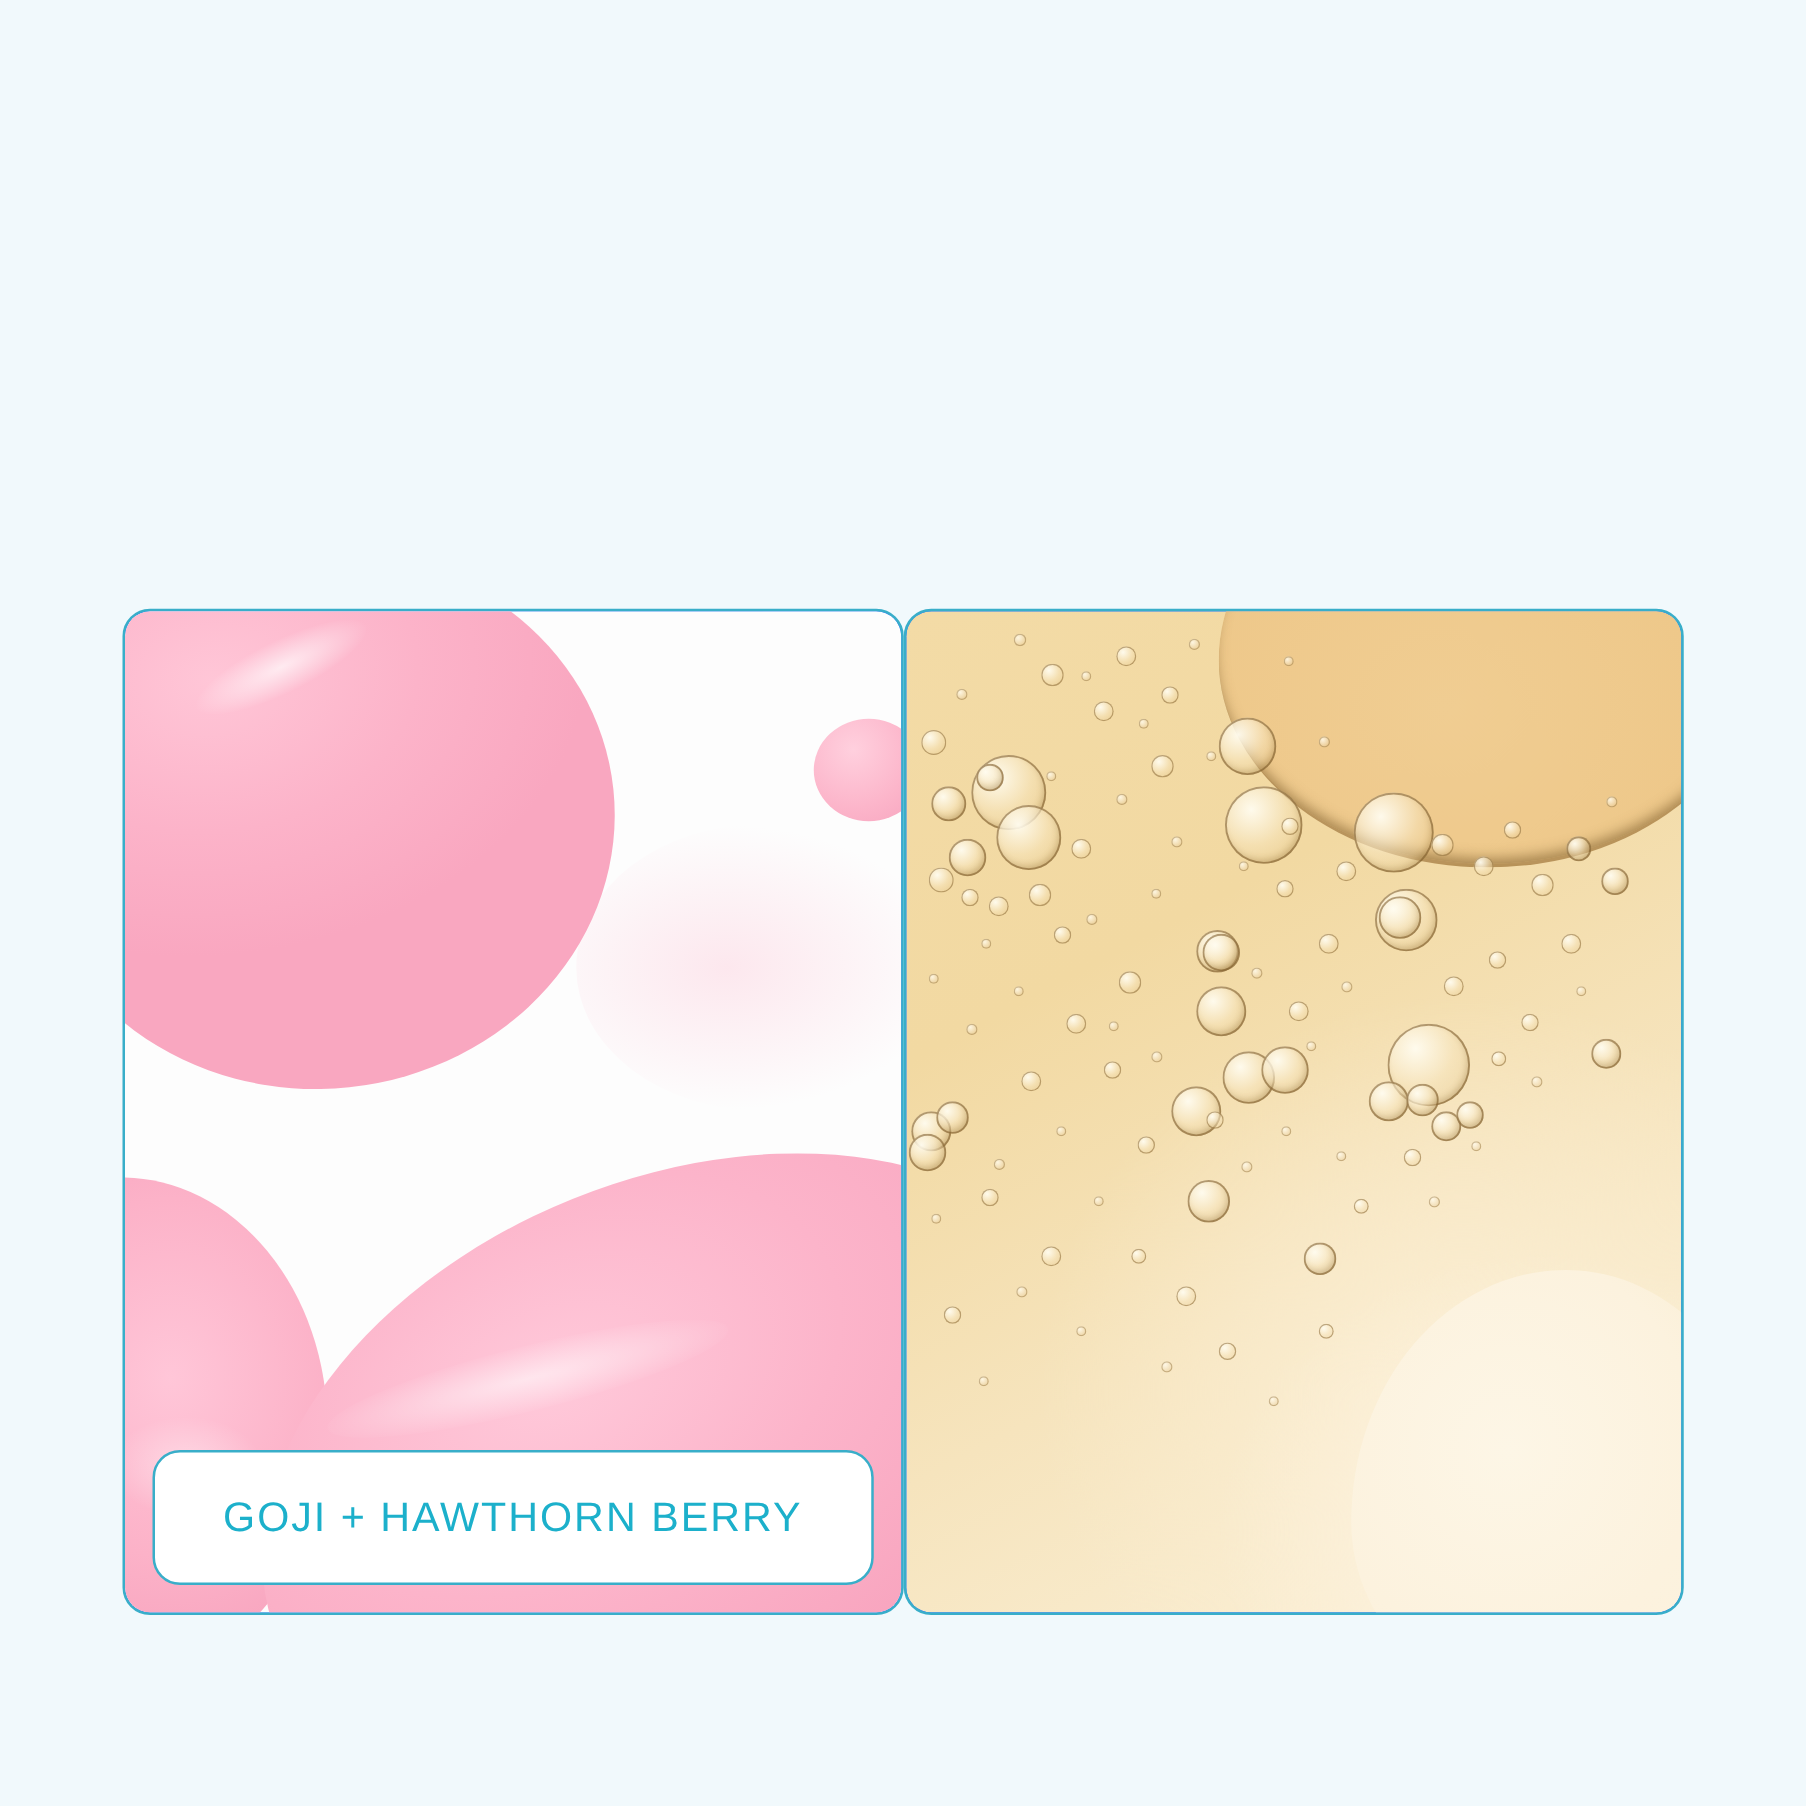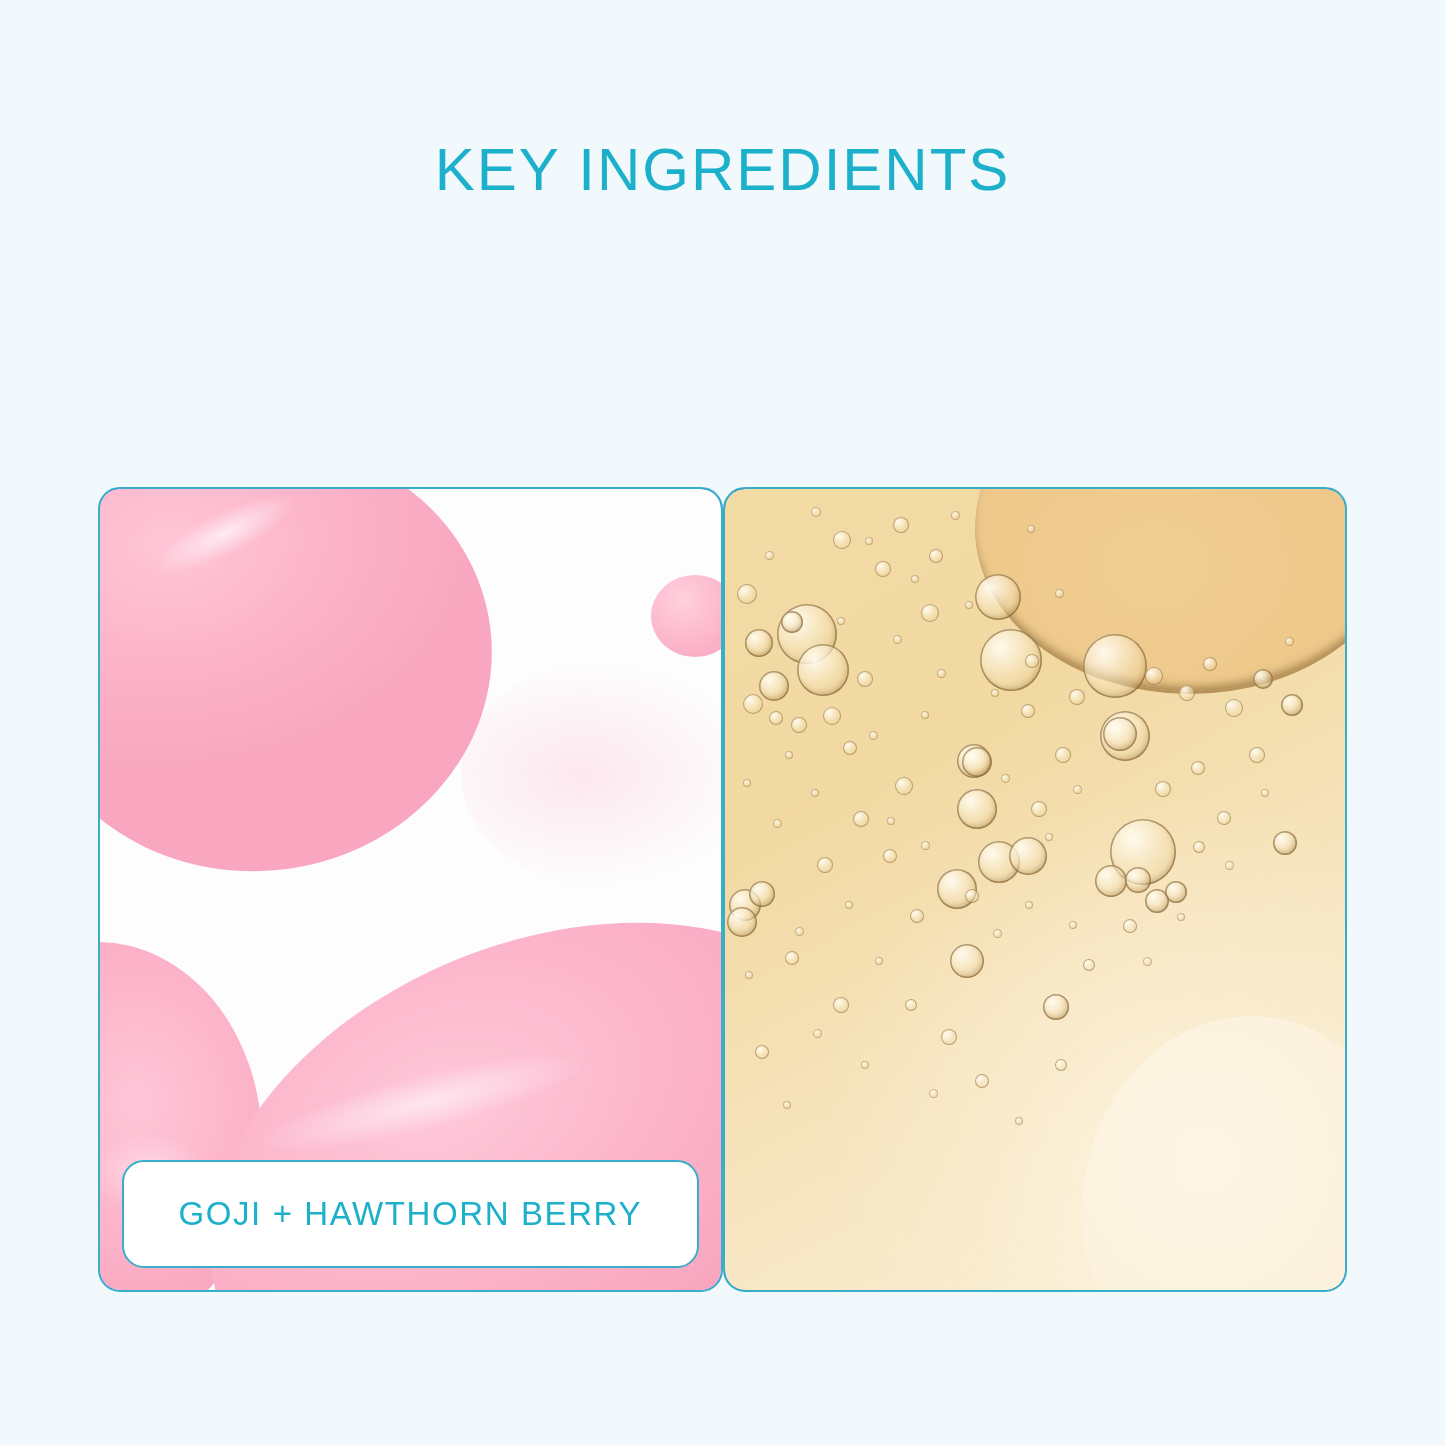--- a/index.html
+++ b/index.html
@@ -252,21 +252,20 @@
     text-align: center;
     white-space: nowrap;
   }
 </style>
 </head>
 <body>
 
 <div class="page">
 
   <div class="header">
-    <h1 class="title">KEY INGREDIENTS</h1>
   </div>
 
   <div class="cards">
 
     <div class="card">
       <div class="card-media pink-media">
         <div class="pk-haze"></div>
         <div class="blob pk-b1"></div>
         <div class="blob pk-b2"></div>
         <div class="blob pk-b4"></div>

